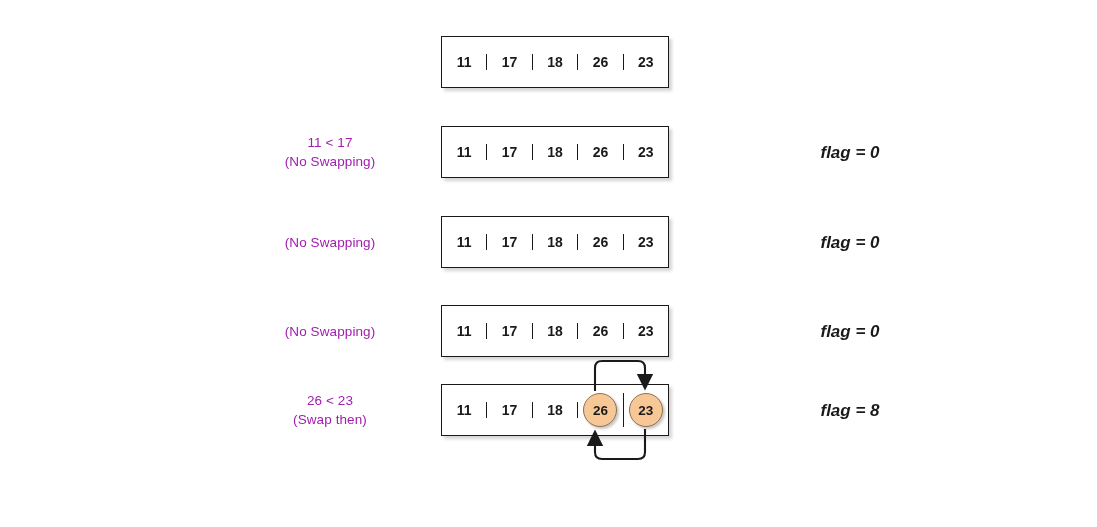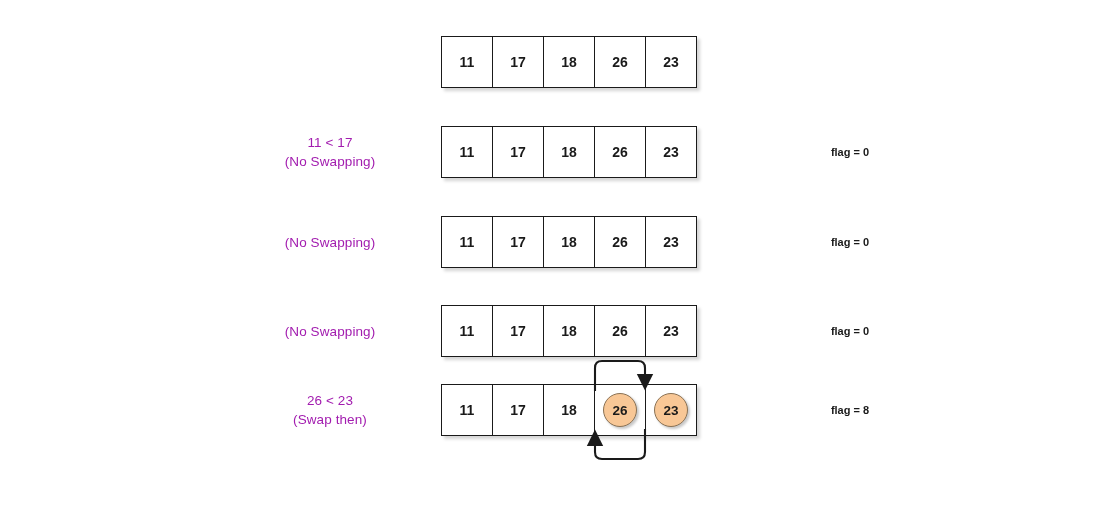--- a/index.html
+++ b/index.html
@@ -48,26 +48,27 @@
     color: #a21caf;
   }
   .caption .cap-line { display: block; white-space: nowrap; }
 
   
   .array {
     position: absolute;
     left: 441px;
     top: 50%;
     transform: translateY(-50%);
-    width: 256px;
+    width: 228px;
     height: 52px;
     display: flex;
     border: 1.6px solid #1a1a1a;
     background: #ffffff;
     box-shadow: 3px 3px 3px rgba(0,0,0,0.17);
+    align-items: center;
   }
   .cell {
     flex: 1 1 0;
     position: relative;
     border-right: 1.6px solid #1a1a1a;
     display: flex;
     align-items: center;
     justify-content: center;
     font-size: 14px;
     font-weight: bold;
@@ -95,24 +96,25 @@
     position: absolute;
     left: 660px;
     width: 380px;
     top: 50%;
     transform: translateY(-50%);
     text-align: center;
     line-height: 19px;
   }
   .flag .flag-main {
     display: block;
-    font-size: 11px;
+    font-size: 17px;
     font-weight: bold;
     color: #1a1a1a;
     white-space: nowrap;
+    font-style: italic;
   }
   .flag .flag-note {
     display: block;
     font-size: 12.5px;
     font-weight: normal;
     color: #5c5c5c;
     white-space: nowrap;
   }
 
   

